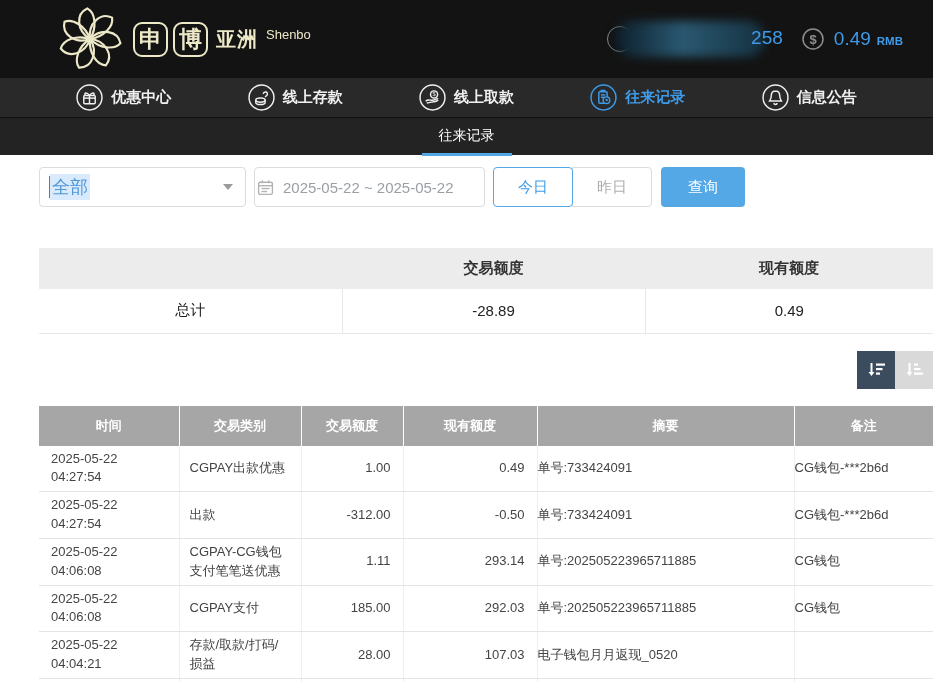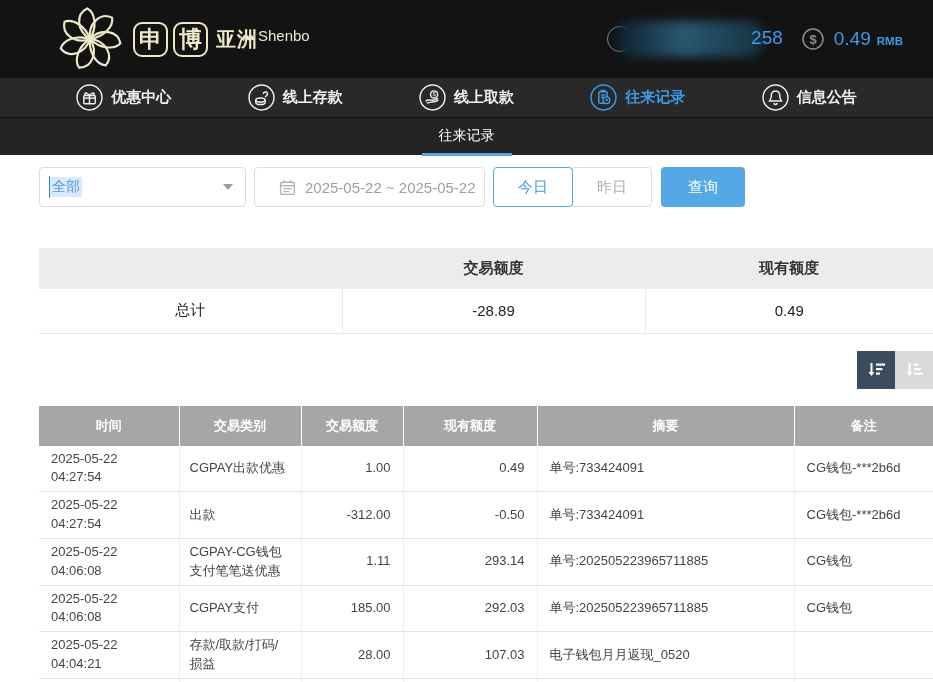--- a/index.html
+++ b/index.html
@@ -12,21 +12,21 @@
   .topbar { height:78px; background:var(--topbar-bg); display:flex; align-items:center; }
   .logo { display:flex; align-items:center; margin-left:54px; gap:5px; }
   .logo-flower { margin-right:2px; }
   .logo-box {
     width:35px; height:35px; border:2px solid var(--logo-cream); border-radius:9px;
     color:var(--logo-cream); font-size:23px; font-weight:bold;
     display:flex; align-items:center; justify-content:center;
   }
   .logo-region { display:flex; flex-direction:row; margin-left:3px; color:var(--logo-cream);text-align:center; }
   .logo-region .cn { font-size:20px; font-weight:bold; letter-spacing:1px; line-height:1.1; }
-  .logo-region .en { font-size:15px; line-height:1.1; }
+  .logo-region .en { font-size:13px; line-height:1.1;margin-left:8px; }
   .topbar-right { margin-left:auto; display:flex; align-items:center; gap:18px; margin-right:30px; }
   .account { position:relative; width:168px; height:42px; cursor:pointer; }
   .account .blob {
     position:absolute; left:0; top:3px; width:150px; height:36px; border-radius:18px;
     background:linear-gradient(90deg,#0c1f2b,#2a5871 45%,#153140);
     filter:blur(5px);
   }
   .account .arc {
     position:absolute; left:-8px; top:8px; width:26px; height:26px;
     border:1.5px solid #8a8a8a; border-radius:50%;
@@ -49,26 +49,26 @@
             display:flex; justify-content:center; gap:10px; }
   .subtab { font-size:14px; color:#8c8c8c; padding:0 17px; line-height:34px; height:38px; cursor:pointer; }
   .subtab.active { color:#fff; border-bottom:3px solid var(--accent); }
   
   .filterbar { margin:12px 0 0 39px; display:flex; height:40px; }
   .select {
     width:207px; height:40px; border:1px solid #dcdcdc; border-radius:4px; background:#fff;
     display:flex; align-items:center; padding:0 12px 0 9px; position:relative; cursor:pointer;
   }
   .select .cursorbar { width:1px; height:22px; background:#3d7fd0; }
-  .select .value { font-size:14px; color:#4f97d6; background:#d8eafc; padding:1px 2px; }
+  .select .value { font-size:18px; color:#4f97d6; background:#d8eafc; padding:1px 2px; }
   .select .caret { margin-left:auto; width:0; height:0; border-left:5px solid transparent;
     border-right:5px solid transparent; border-top:6px solid #9b9b9b; }
   .datebox {
     width:231px; height:40px; border:1px solid #dcdcdc; border-radius:4px; margin-left:8px;
-    display:flex; align-items:center; gap:9px; padding-left:24px; cursor:pointer;
+    display:flex; align-items:center; gap:9px; padding-left:2px; cursor:pointer;
   }
   .datebox .txt { font-size:15px; color:#9aa0a6; }
   .btngroup { display:flex; margin-left:8px; }
   .qbtn {
     width:80px; height:40px; background:#fff; border:1px solid #dcdcdc; font-size:15px;
     color:#aeaeae; cursor:pointer; margin-left:-1px;
     font-family:"Liberation Sans","DejaVu Sans",sans-serif;
   }
   .qbtn:first-child { border-radius:4px 0 0 4px; margin-left:0; }
   .qbtn:last-child { border-radius:0 4px 4px 0; }
@@ -94,21 +94,21 @@
   
   .records { margin:17px 0 0 39px; width:894px; border-collapse:collapse; table-layout:fixed; }
   .records thead th { height:40px; background:var(--table-header-bg); color:#fff; font-size:13px;
     font-weight:bold; border-right:1px solid #fff; }
   .records thead th:last-child { border-right:none; }
   .records tbody td { height:40px; font-size:13px; color:#444; line-height:1.45;
     border-bottom:1px solid #e3e3e3; border-right:1px solid #efefef; padding:4px 10px; background:#fff; }
   .records tbody td:last-child { border-right:none; }
   .records td.c-time   { padding-left:12px; }
   .records td.c-amt, .records td.c-bal { text-align:right; padding-right:12px; }
-  .records td.c-sum, .records td.c-note { padding-left:12px; }
+  .records td.c-sum, .records td.c-note { padding-left:0; }
 </style>
 </head>
 <body>
 
 <div class="topbar">
   <div class="logo">
     <svg class="logo-flower" width="72" height="72" viewBox="-40 -40 80 80">
       <g fill="none" stroke="#ece8c8" stroke-width="2.4" stroke-linecap="round">
         <path d="M0,0 C8,-13 6,-29 -3,-34 C-16,-28 -15,-9 0,0" transform="rotate(0)"></path>
         <path d="M0,0 C8,-13 6,-29 -3,-34 C-16,-28 -15,-9 0,0" transform="rotate(51)"></path>

